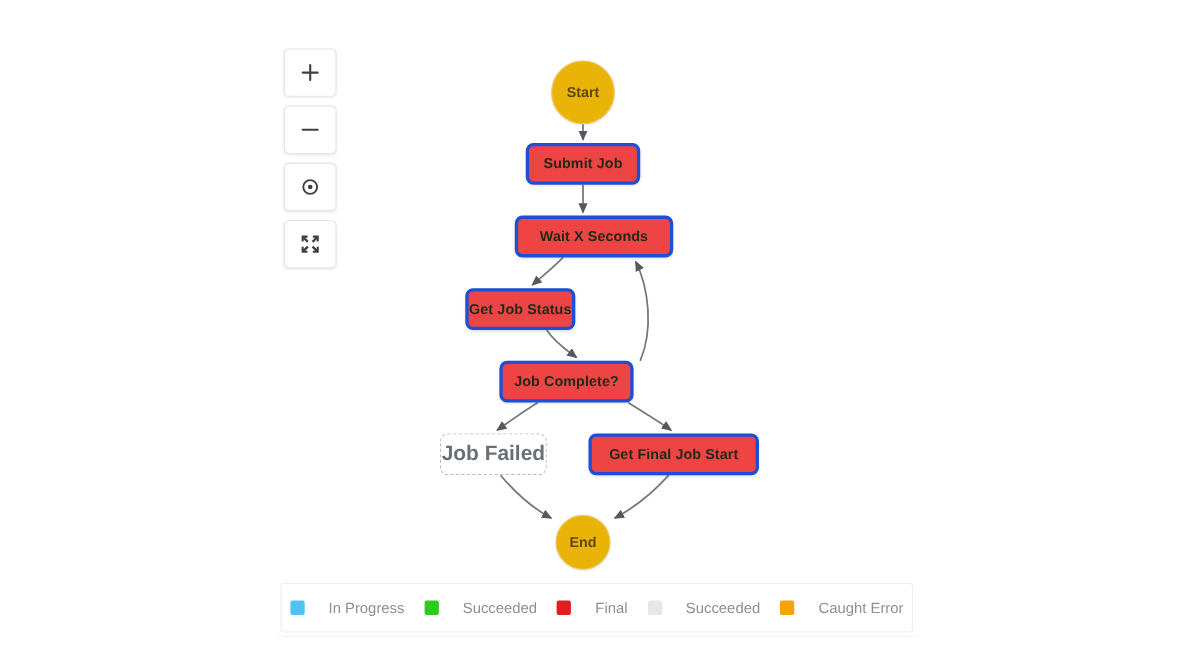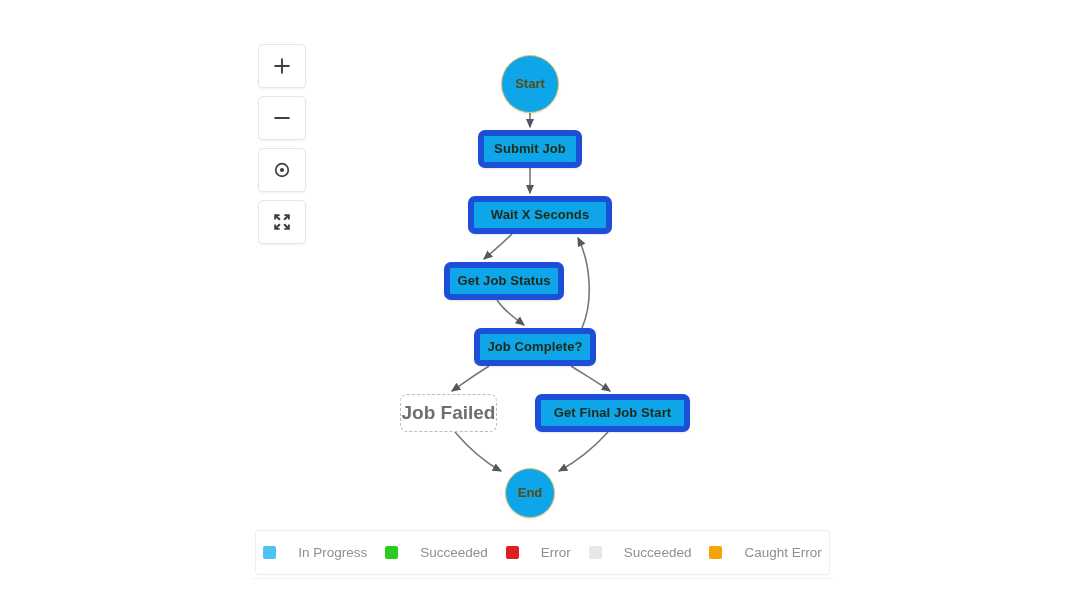--- a/index.html
+++ b/index.html
@@ -56,32 +56,32 @@
     position: absolute;
     display: flex;
     align-items: center;
     justify-content: center;
     box-sizing: border-box;
     z-index: 10;
     text-align: center;
     line-height: 1.1;
   }
   .node-task {
-    background: #0ea5e9;
-    border: 6px solid #1d4ed8;
+    background: #ef4444;
+    border: 3px solid #1d4ed8;
     border-radius: 7px;
     color: #1d2b16;
     font-size: 13px;
     font-weight: 700;
     letter-spacing: .1px;
     box-shadow: 0 1px 2px rgba(16,22,26,0.10);
     justify-content: center;
   }
   .node-terminal {
-    background: #0ea5e9;
+    background: #eab308;
     border: 1px solid #ecc867;
     border-radius: 50%;
     color: #5a4a15;
     font-size: 13px;
     font-weight: 700;
     box-shadow: 0 1px 2px rgba(16,22,26,0.10);
   }
   .node-inactive {
     background: #ffffff;
     border: 1px dashed #b9bcc0;
@@ -172,25 +172,25 @@
   </div>
 
   <div class="node node-task" style="left:478px;top:130px;width:104px;height:38px;">
     <span>Submit Job</span>
   </div>
 
   <div class="node node-task" style="left:468px;top:196px;width:144px;height:38px;">
     <span>Wait X Seconds</span>
   </div>
 
-  <div class="node node-task" style="left:444px;top:262px;width:120px;height:38px;">
+  <div class="node node-task" style="left:423px;top:262px;width:100px;height:38px;">
     <span>Get Job Status</span>
   </div>
 
-  <div class="node node-task" style="left:474px;top:328px;width:122px;height:38px;">
+  <div class="node node-task" style="left:454px;top:328px;width:122px;height:38px;">
     <span>Job Complete?</span>
   </div>
 
   <div class="node node-inactive" style="left:400px;top:394px;width:97px;height:38px;">
     <span>Job Failed</span>
   </div>
 
   <div class="node node-task" style="left:535px;top:394px;width:155px;height:38px;">
     <span>Get Final Job Start</span>
   </div>
@@ -250,21 +250,21 @@
     <span class="legend-label">In Progress</span>
   </div>
 
   <div class="legend-item">
     <span class="legend-swatch" style="background:#2ecb1f;"></span>
     <span class="legend-label">Succeeded</span>
   </div>
 
   <div class="legend-item">
     <span class="legend-swatch" style="background:#e02020;"></span>
-    <span class="legend-label">Error</span>
+    <span class="legend-label">Final</span>
   </div>
 
   <div class="legend-item">
     <span class="legend-swatch" style="background:#e5e7e9;"></span>
     <span class="legend-label">Succeeded</span>
   </div>
 
   <div class="legend-item">
     <span class="legend-swatch" style="background:#f6a209;"></span>
     <span class="legend-label">Caught Error</span>

